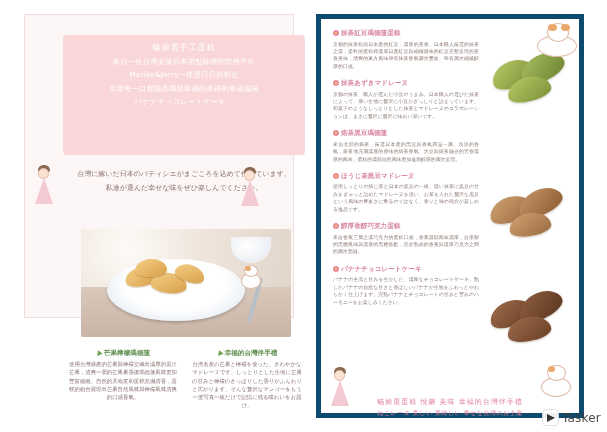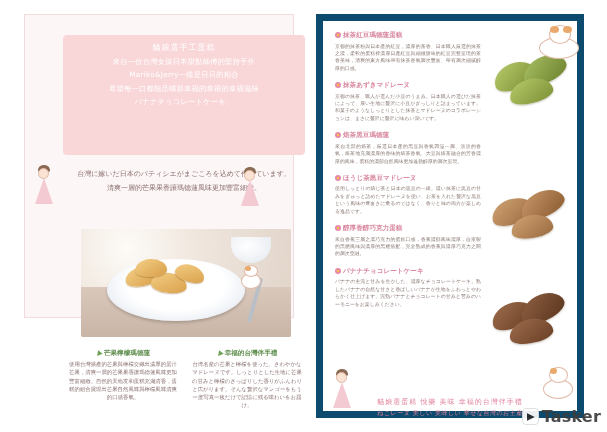--- a/index.html
+++ b/index.html
@@ -133,21 +133,21 @@
     border-bottom: 5px solid #6ea356;
     transform: translateY(0px) rotate(-20deg);
   }
 
   
   .right-panel {
     position: absolute;
     left: 316px; top: 14px;
     width: 268px; height: 404px;
     background: #ffffff;
-    border: 7px solid #0c4a6e;
+    border: 5px solid #0c4a6e;
   }
   .rp-col {
     position: absolute;
     left: 12px; top: 10px;
     width: 146px;
   }
   .entry { margin-bottom: 9px; }
   .entry-head {
     color: #d98aa0;
     font-size: 6.6px;
@@ -261,22 +261,22 @@
     position: relative;
   }
   .wm-badge::after {
     content: "";
     position: absolute; left: 4px; top: 4px;
     width: 8px; height: 8px;
     background: #2b2b2b;
     clip-path: polygon(0 0, 100% 50%, 0 100%);
   }
   .wm-text {
-    font-size: 16px;
-    font-weight: bold;
+    font-size: 12px;
+    font-weight: normal;
     color: #3c3c3c;
     letter-spacing: 0.2px;
   }
 </style>
 </head>
 <body>
 
 <div id="page">
 
   <div class="left-panel">
@@ -286,21 +286,21 @@
     <div class="hero-text">
       <div class="line-title">貓娘選手工蛋糕</div>
       <div>來自一位台灣女孩日本甜點師傅的堅持手作</div>
       <div>Mariko&amp;Jerry一樣是日日的相合</div>
       <div>希望每一口都能品嚐那幸福的幸福的幸福滋味</div>
       <div>バナナチョコレートケーキ。</div>
     </div>
 
     <div class="body-text">
       <div>台灣に嫁いだ日本のパティシエがまごころを込めて作っています。</div>
-      <div>清爽一層的芒果果香讓瑪德蓮風味更加豐富細緻。</div>
+      <div>私達が選んだ幸せな味をぜひ楽しんでください。</div>
     </div>
 
     <div class="photo-frame">
       <div class="photo-bg"></div>
       <div class="photo-table"></div>
       <div class="photo-cup"></div>
       <div class="photo-plate"></div>
       <div class="mad m1"></div>
       <div class="mad m2"></div>
       <div class="mad m3"></div>

